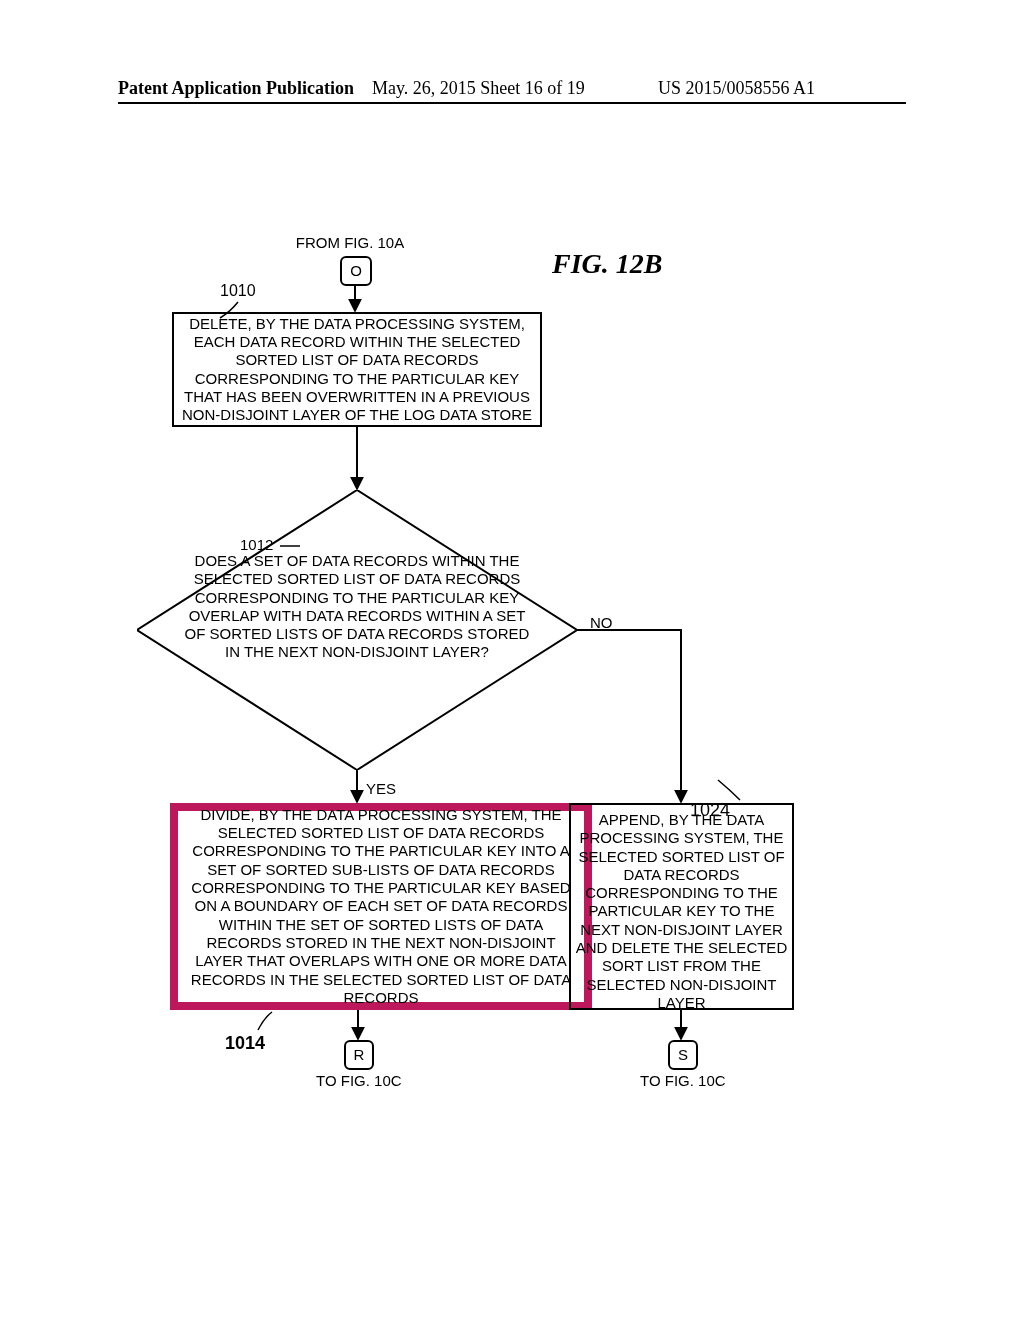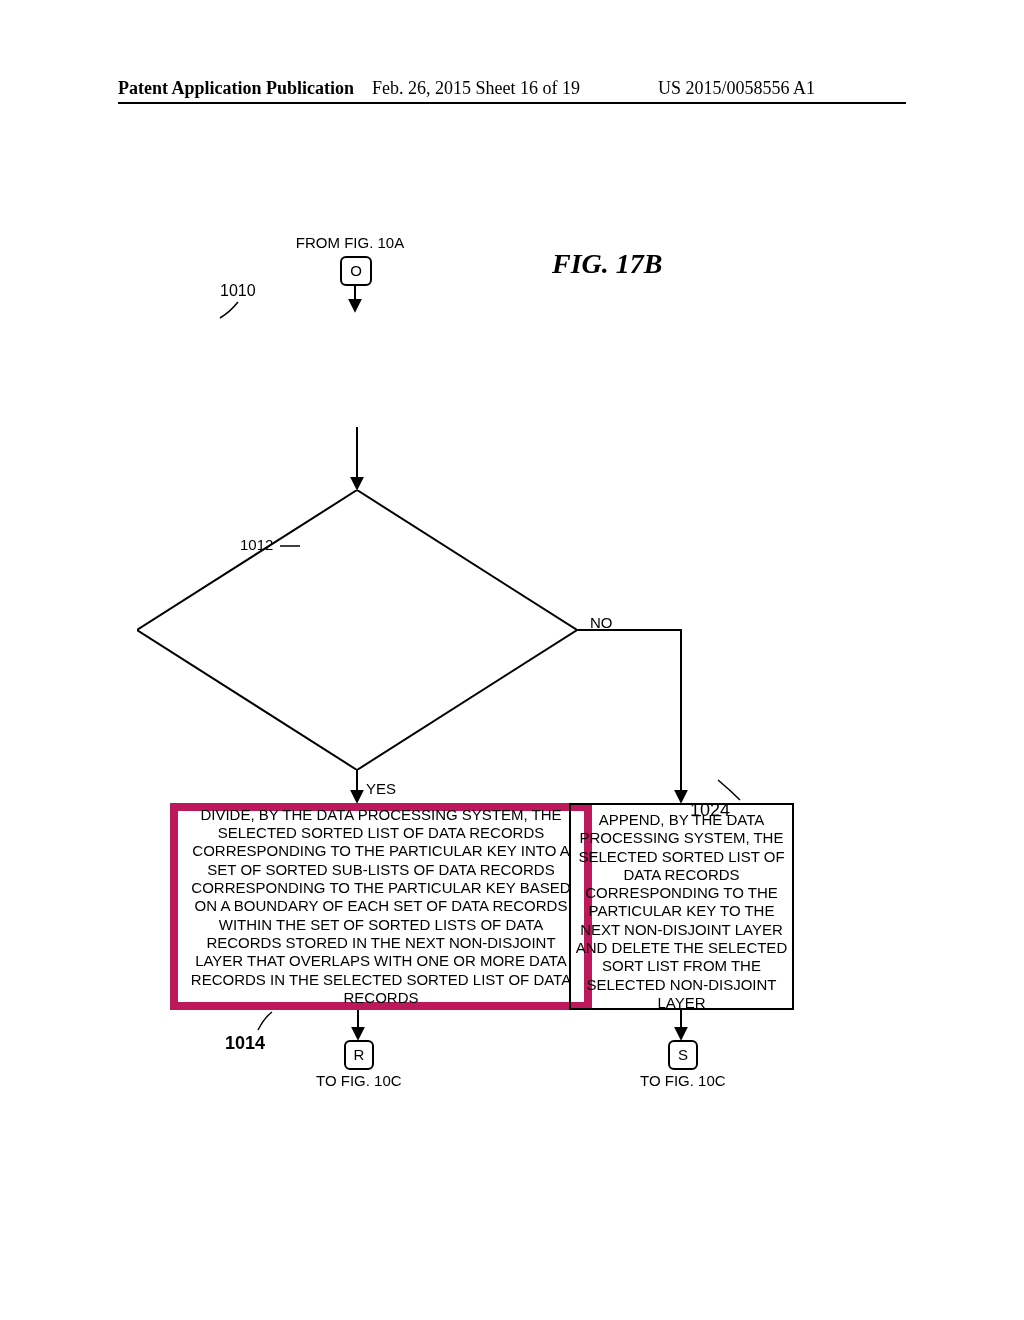--- a/index.html
+++ b/index.html
@@ -248,38 +248,42 @@
     pointer-events: none;
   }
 </style>
 </head>
 <body>
 
 <div class="page">
 
   <div class="hdr">
     <span class="left">Patent Application Publication</span>
-    <span class="mid">Feb. 26, 2015  Sheet 16 of 19</span>
+    <span class="mid">May. 26, 2015  Sheet 16 of 19</span>
     <span class="right">US 2015/0058556 A1</span>
   </div>
   <div class="rule"></div>
 
-  <div class="fig-title">FIG. 17B</div>
+  <div class="fig-title">FIG. 12B</div>
 
   <div class="from-fig">FROM FIG. 10A</div>
   <div class="conn-o">O</div>
 
   <div class="lbl-1010">1010</div>
 
+  <div class="box1010">
+    <div class="sans-center">DELETE, BY THE DATA PROCESSING SYSTEM, EACH DATA RECORD WITHIN THE SELECTED SORTED LIST OF DATA RECORDS CORRESPONDING TO THE PARTICULAR KEY THAT HAS BEEN OVERWRITTEN IN A PREVIOUS NON-DISJOINT LAYER OF THE LOG DATA STORE</div>
+  </div>
 
   <div class="lbl-1012">1012</div>
   <div class="diamond">
     <svg width="440" height="280" viewBox="0 0 440 280">
       <polygon points="220,0 440,140 220,280 0,140" fill="none" stroke="#000" stroke-width="2"></polygon>
     </svg>
+    <div class="dtext sans-center">DOES A SET OF DATA RECORDS WITHIN THE SELECTED SORTED LIST OF DATA RECORDS CORRESPONDING TO THE PARTICULAR KEY OVERLAP WITH DATA RECORDS WITHIN A SET OF SORTED LISTS OF DATA RECORDS STORED IN THE NEXT NON-DISJOINT LAYER?</div>
   </div>
 
   <div class="lbl-no">NO</div>
   <div class="lbl-yes">YES</div>
   <div class="lbl-1024">1024</div>
 
   <div class="box1014">
     <div class="sans-center">DIVIDE, BY THE DATA PROCESSING SYSTEM, THE SELECTED SORTED LIST OF DATA RECORDS CORRESPONDING TO THE PARTICULAR KEY INTO A SET OF SORTED SUB-LISTS OF DATA RECORDS CORRESPONDING TO THE PARTICULAR KEY BASED ON A BOUNDARY OF EACH SET OF DATA RECORDS WITHIN THE SET OF SORTED LISTS OF DATA RECORDS STORED IN THE NEXT NON-DISJOINT LAYER THAT OVERLAPS WITH ONE OR MORE DATA RECORDS IN THE SELECTED SORTED LIST OF DATA RECORDS</div>
   </div>
   <div class="lbl-1014">1014</div>

